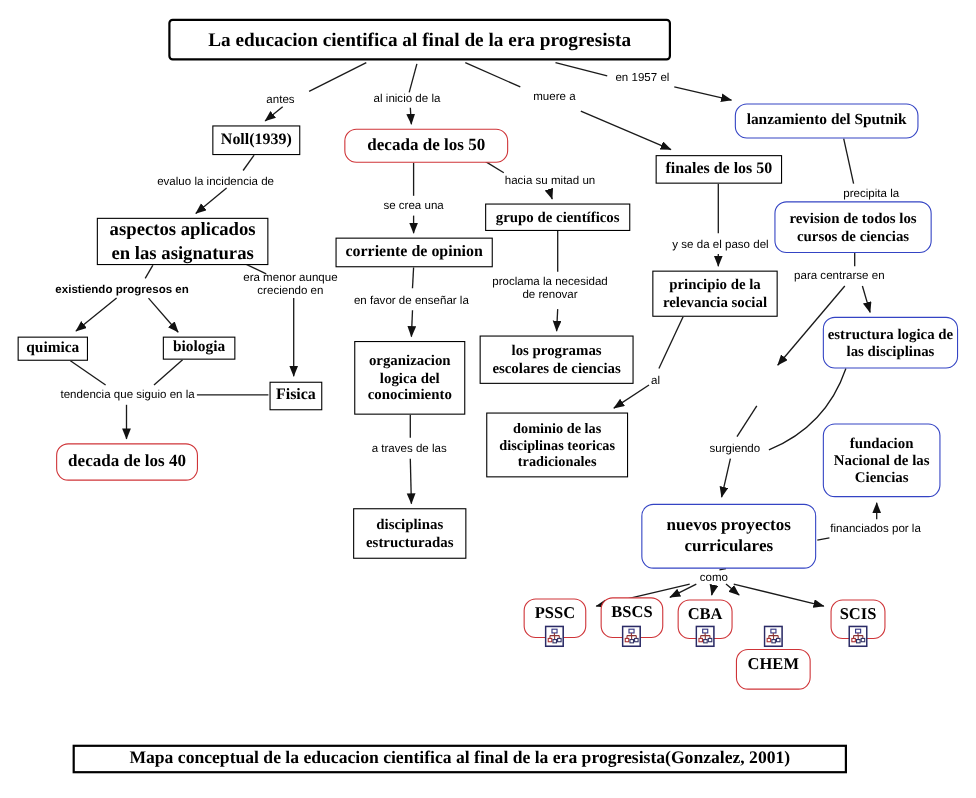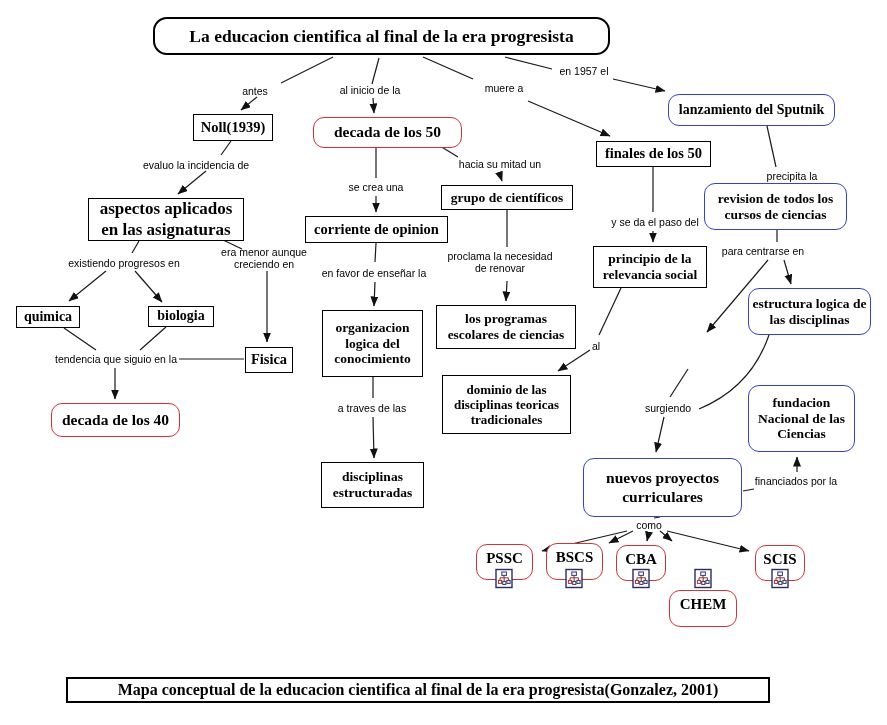--- a/index.html
+++ b/index.html
@@ -6,21 +6,21 @@
   #canvas{position:relative;width:887px;height:725px;background:#ffffff;overflow:hidden;
           font-family:"Liberation Serif",serif;}
   #wires{position:absolute;left:0;top:0;z-index:1;}
   .node{position:absolute;box-sizing:border-box;background:#fff;border:1.5px solid #000;
         display:flex;align-items:center;justify-content:center;text-align:center;
         font-family:"Liberation Serif",serif;font-weight:bold;color:#000;
         line-height:1.18;z-index:2;padding:1px 3px;}
   .rounded{border-radius:11px;}
   .red{border-color:#cf3438;}
   .blue{border-color:#3444c4;}
-  .title{border-width:2px;border-radius:14px;font-size:17.5px;}
+  .title{border-width:2px;border-radius:4px;font-size:17.5px;}
   .caption{border-width:2px;font-size:16px;}
   .acronym{align-items:flex-start;padding-top:5px;font-size:15px;}
   .label{position:absolute;transform:translateX(-50%);font-family:"Liberation Sans",sans-serif;
          font-size:10.5px;color:#000;text-align:center;white-space:nowrap;z-index:2;line-height:1.15;}
   .label.wrap{white-space:normal;}
   .icon{position:absolute;z-index:3;width:18px;height:21px;}
 </style>
 </head>
 <body>
 
@@ -155,21 +155,21 @@
       <rect x="3.4" y="12.4" width="3.2" height="3" fill="#fff" stroke="#aa3333"></rect>
       <rect x="7.7" y="13.4" width="3.2" height="3" fill="#fff" stroke="#333366"></rect>
       <rect x="11.9" y="12.4" width="3.2" height="3" fill="#fff" stroke="#333366"></rect>
     </svg>
 
   <div class="label" style="left:255px;top:85px;">antes</div>
   <div class="label" style="left:370px;top:84px;">al inicio de la</div>
   <div class="label" style="left:504px;top:82px;">muere a</div>
   <div class="label" style="left:584px;top:65px;">en 1957 el</div>
   <div class="label" style="left:196px;top:159px;">evaluo la incidencia de</div>
-  <div class="label" style="left:124px;top:257px;">existiendo progresos en</div>
+  <div class="label" style="left:111px;top:257px;font-weight:bold;">existiendo progresos en</div>
   <div class="label wrap" style="left:264px;top:246px;width:92px;">era menor aunque creciendo en</div>
   <div class="label" style="left:116px;top:353px;">tendencia que siguio en la</div>
   <div class="label" style="left:376px;top:181px;">se crea una</div>
   <div class="label" style="left:500px;top:158px;">hacia su mitad un</div>
   <div class="label" style="left:374px;top:267px;">en favor de enseñar la</div>
   <div class="label wrap" style="left:500px;top:250px;width:112px;">proclama la necesidad de renovar</div>
   <div class="label" style="left:372px;top:402px;">a traves de las</div>
   <div class="label" style="left:596px;top:340px;">al</div>
   <div class="label" style="left:655px;top:216px;">y se da el paso del</div>
   <div class="label" style="left:780px;top:170px;padding-left:24px;">precipita la</div>

